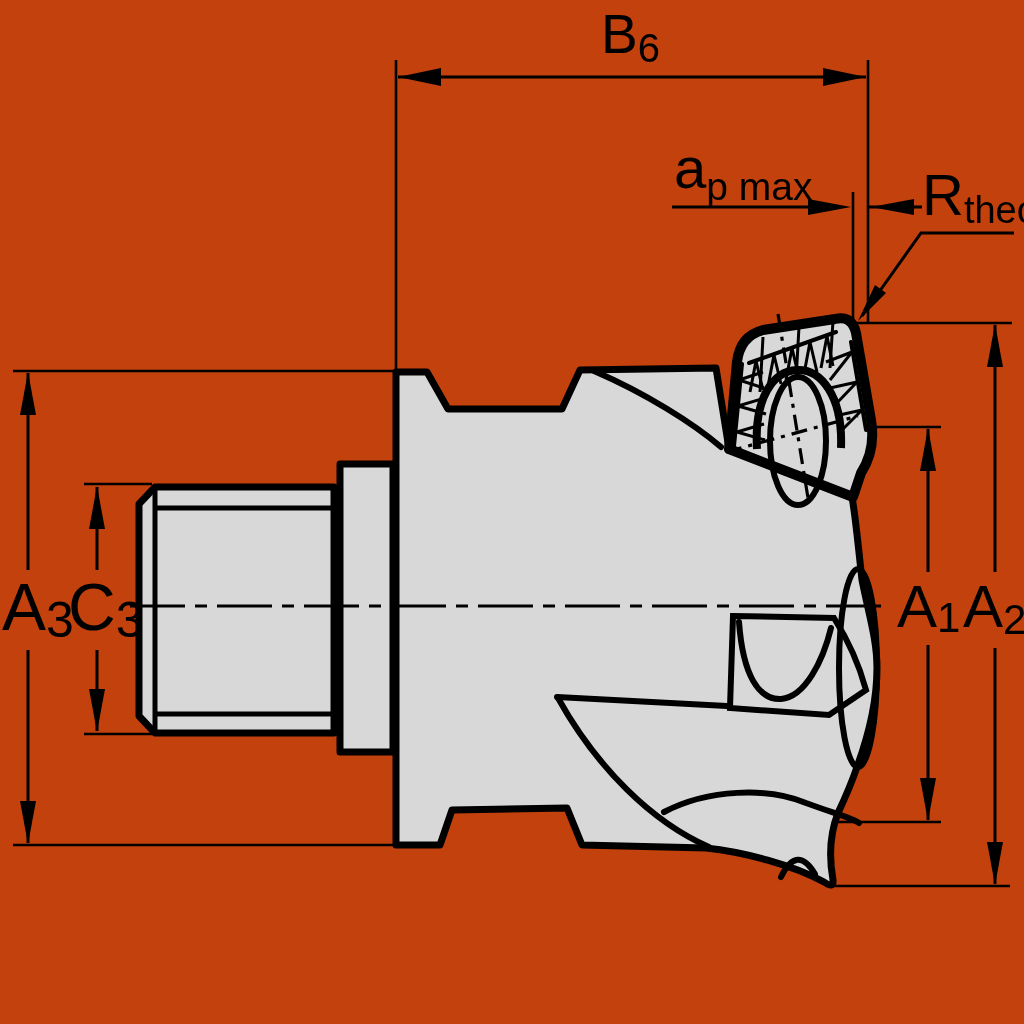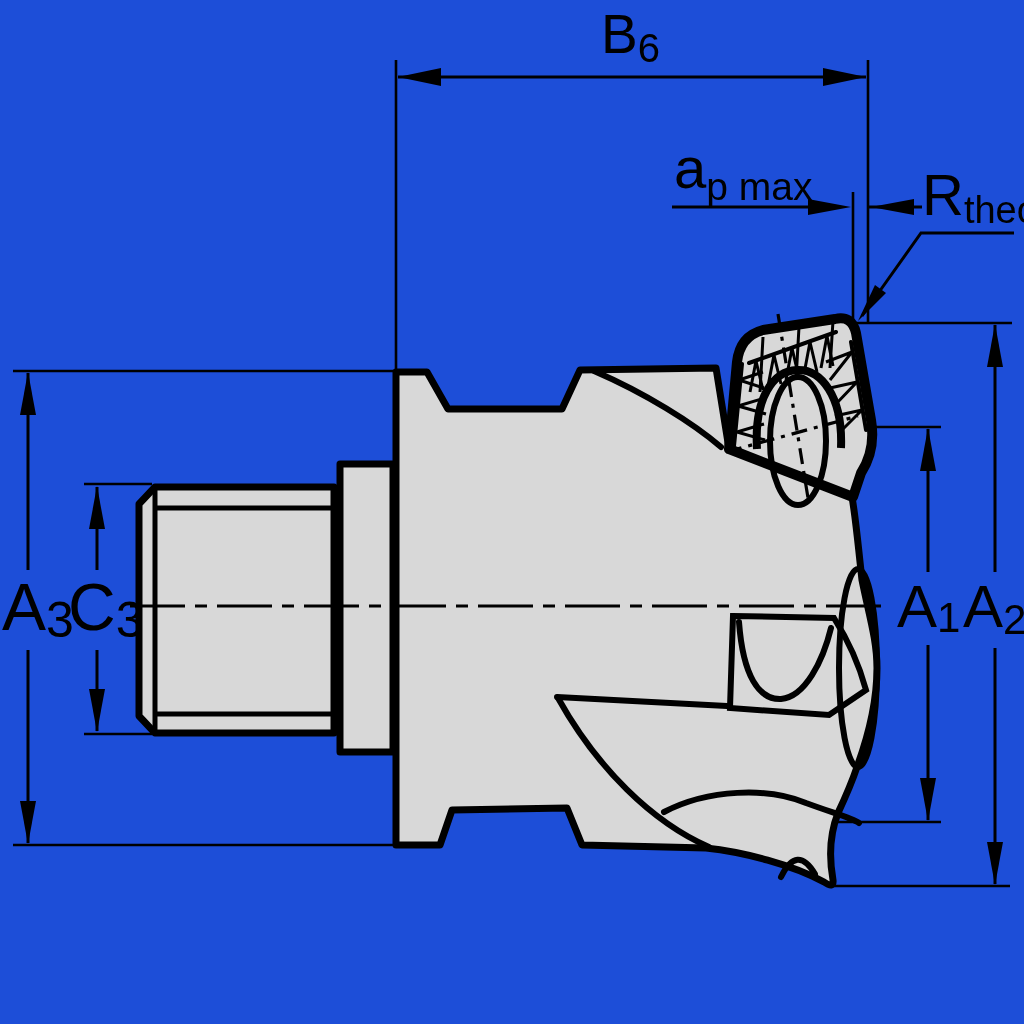--- a/index.html
+++ b/index.html
@@ -1,16 +1,16 @@
 <!DOCTYPE html>
 <html><head>
 <meta charset="utf-8">
 <style>
   html,body{margin:0;padding:0;background:#ffffff;}
-  .stage{width:1024px;height:1024px;position:relative;background:#1d4ed8;overflow:hidden;}
+  .stage{width:1024px;height:1024px;position:relative;background:#c2410c;overflow:hidden;}
   svg{display:block;}
   .sil{stroke:#000;stroke-width:7;stroke-linejoin:round;}
   .det{fill:none;stroke:#000;stroke-width:6;stroke-linecap:round;}
   .det5{fill:none;stroke:#000;stroke-width:5;stroke-linecap:round;}
   .ins{stroke:#000;stroke-width:10;stroke-linejoin:round;}
   .land{fill:none;stroke:#000;stroke-width:4;stroke-linecap:round;}
   .tooth{fill:none;stroke:#000;stroke-width:3;stroke-linejoin:round;}
   .hole{fill:none;stroke:#000;stroke-width:8;}
   .hole2{fill:none;stroke:#000;stroke-width:6;}
   .dim{fill:none;stroke:#000;stroke-width:3;}

